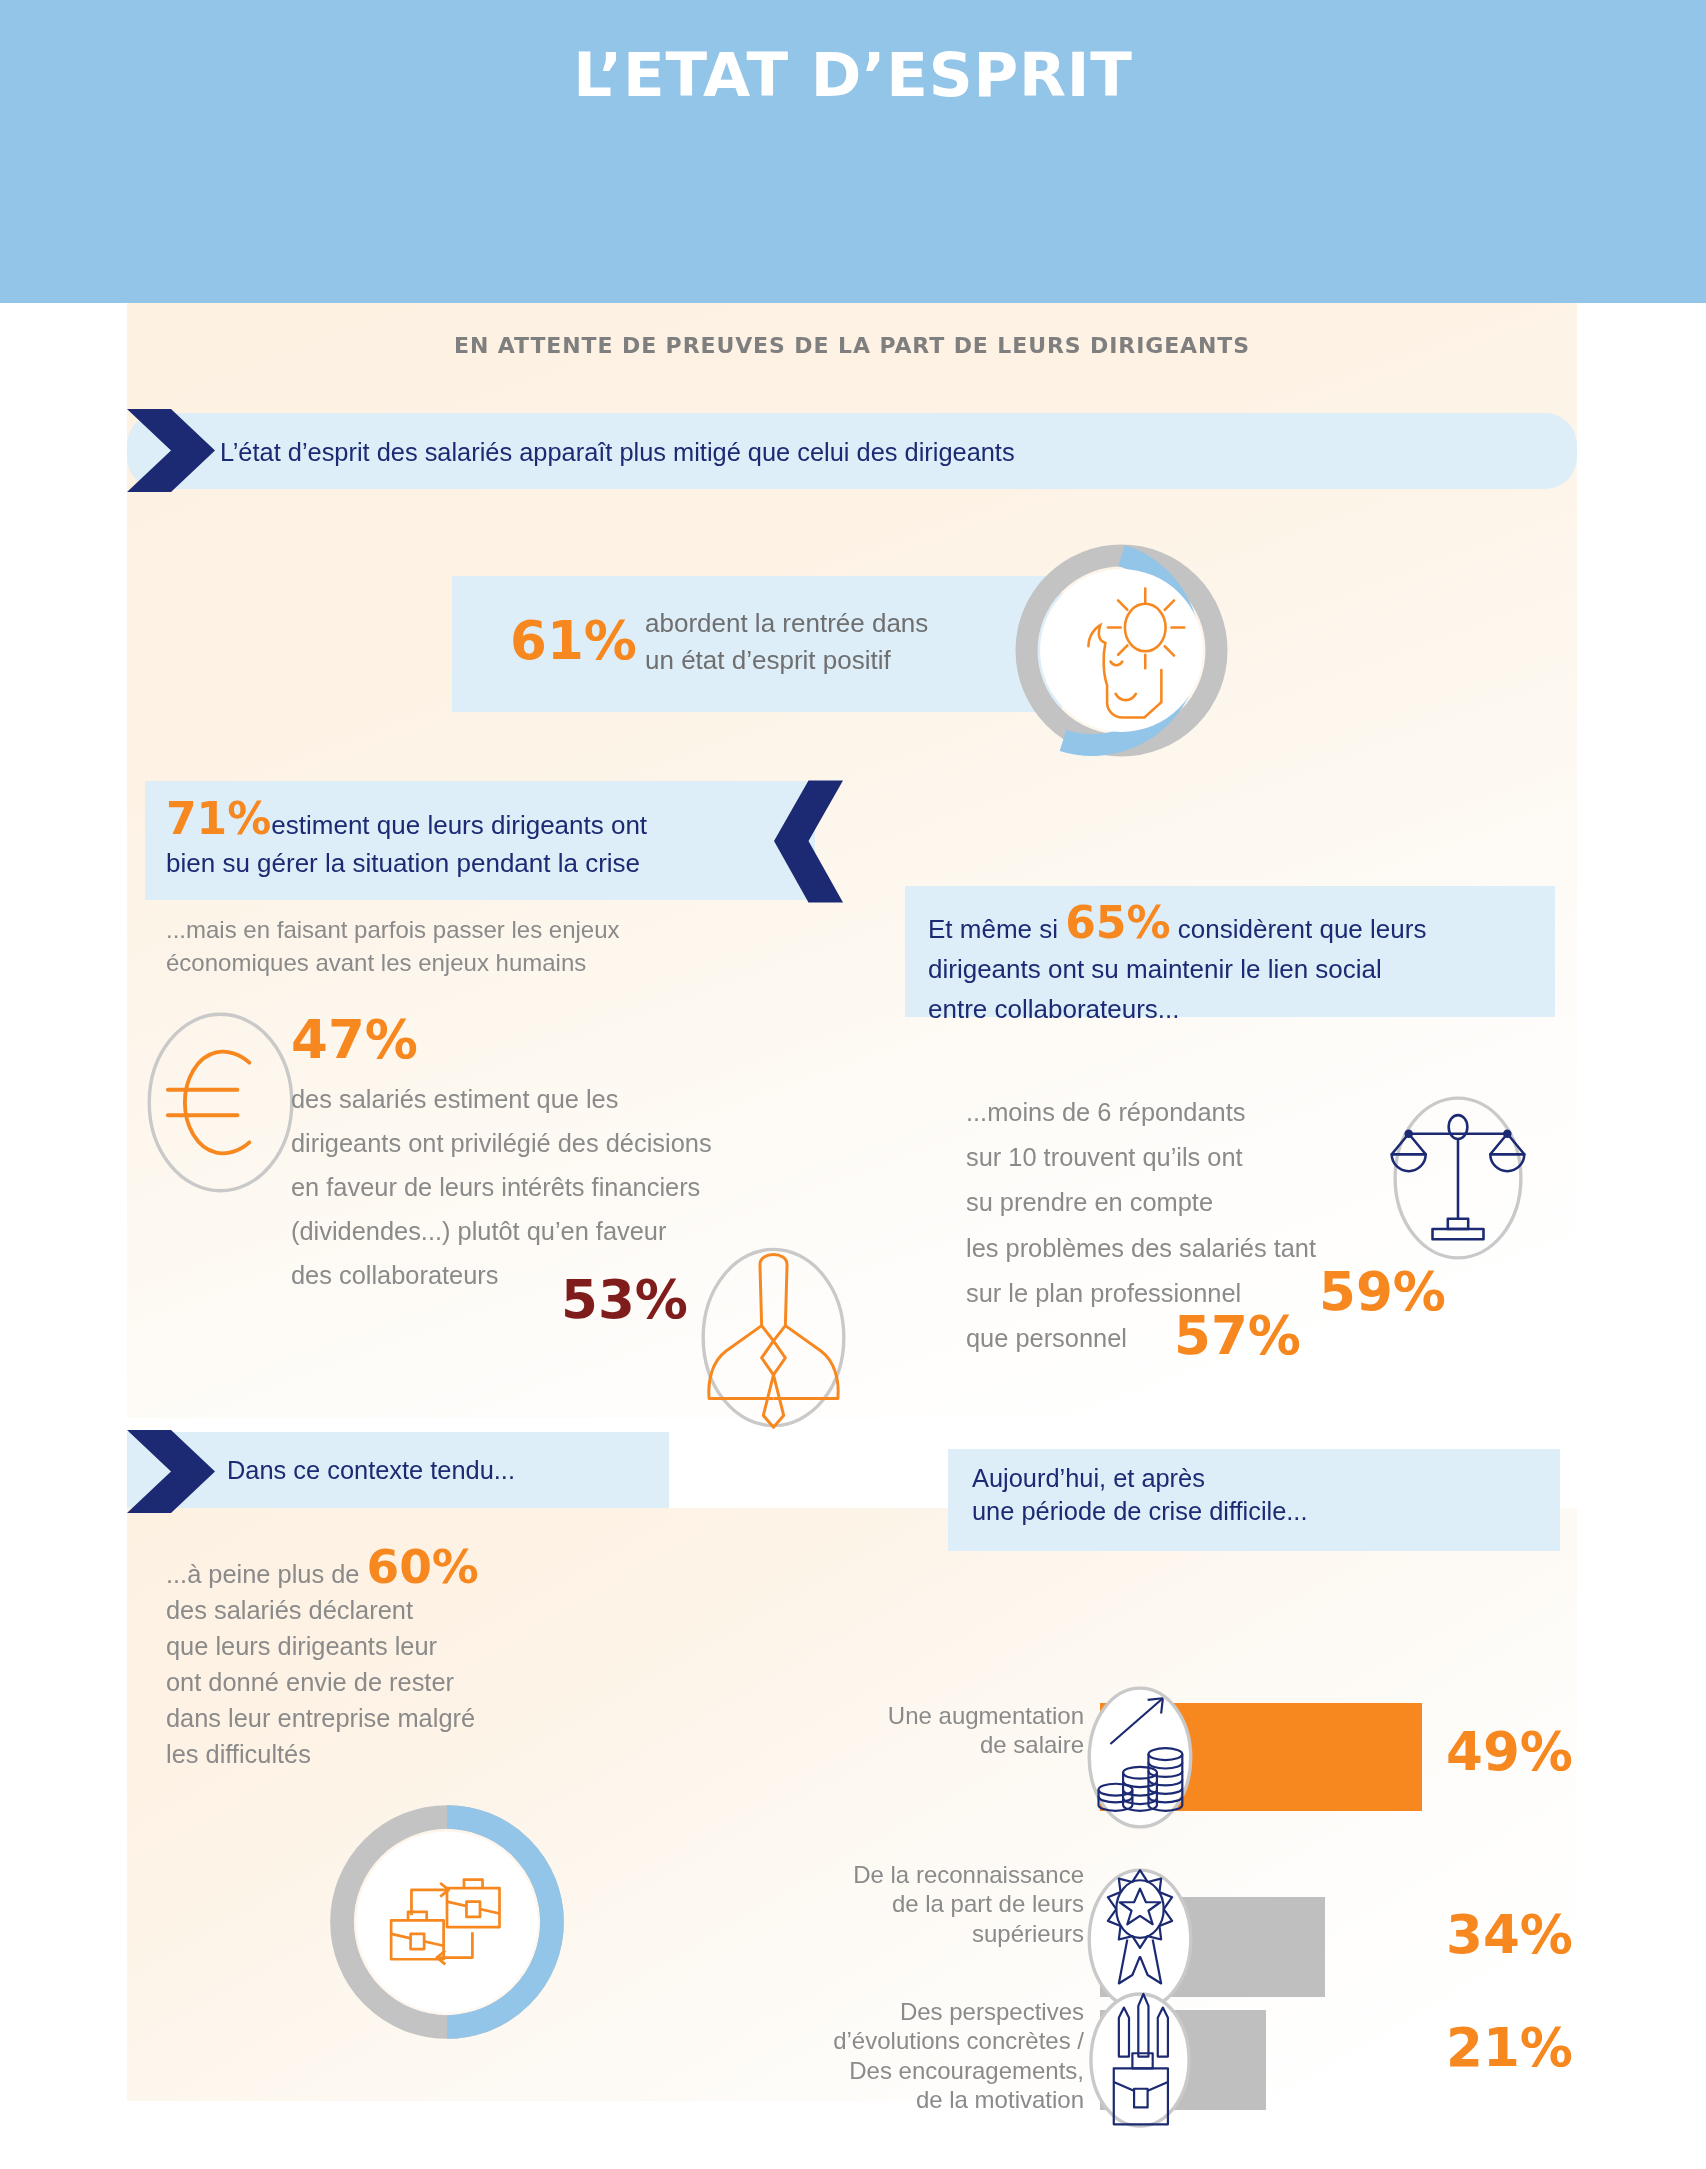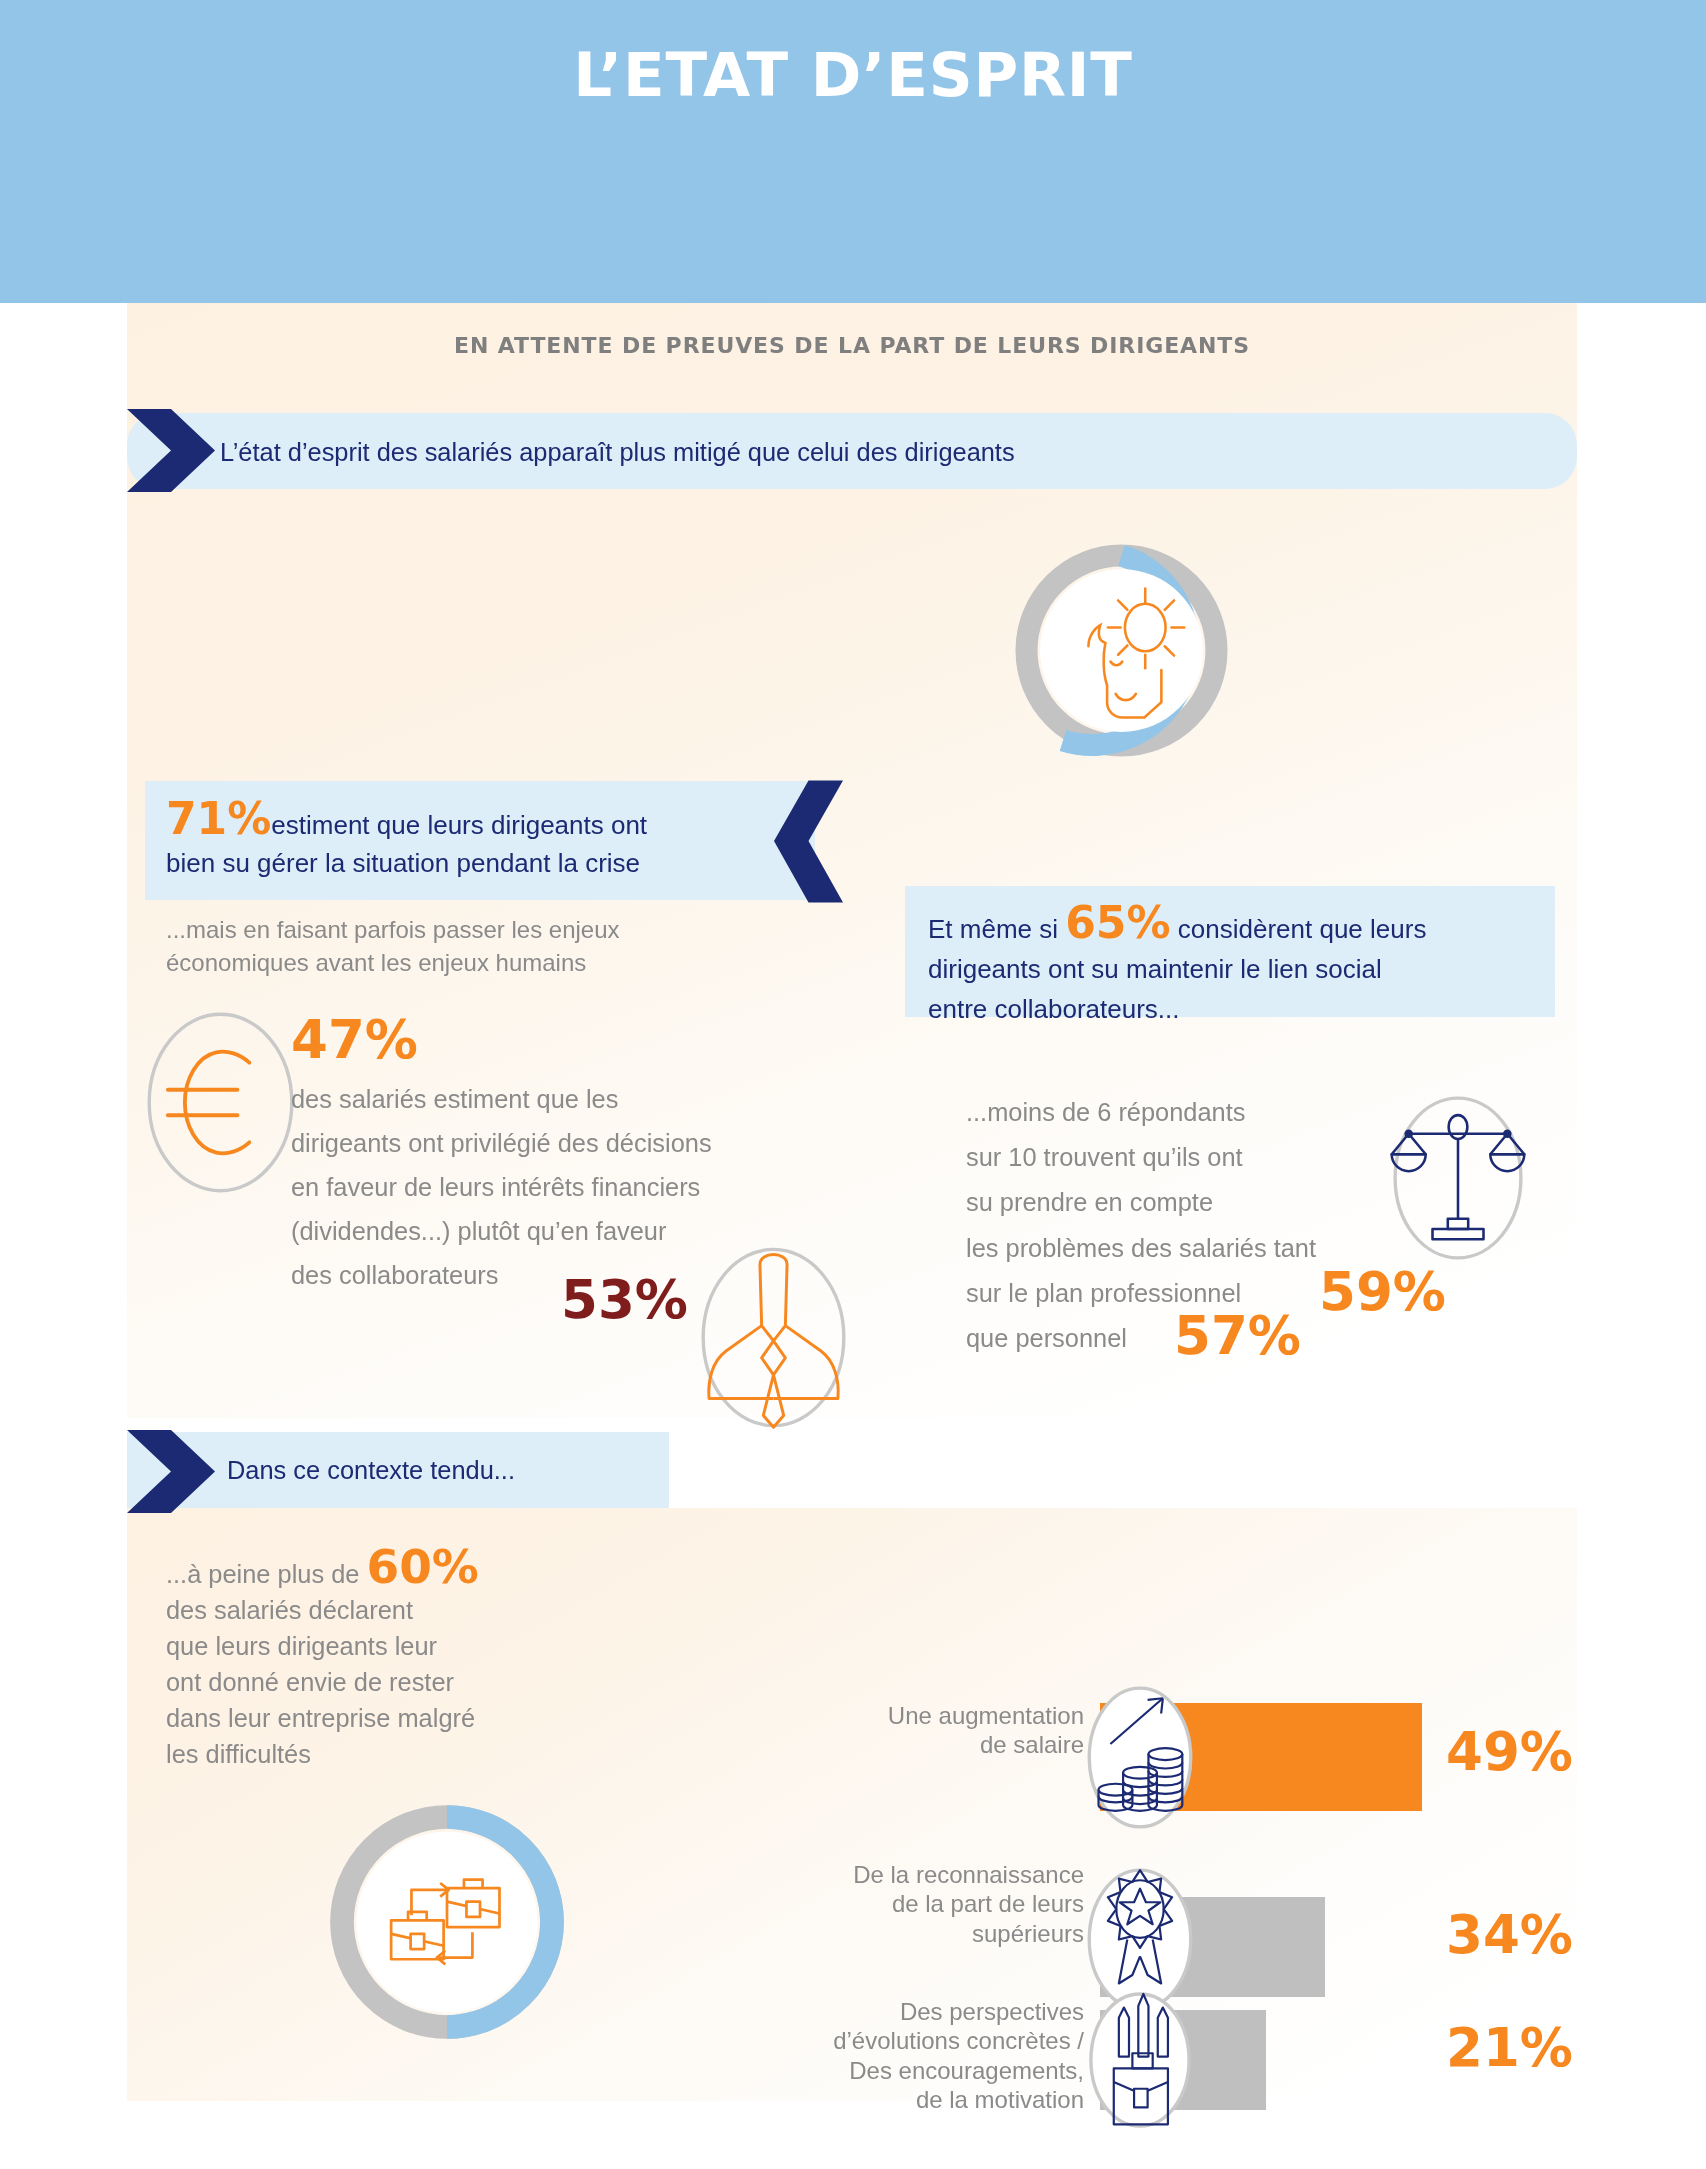--- a/index.html
+++ b/index.html
@@ -236,20 +236,25 @@
 
   <div class="subtitle">EN ATTENTE DE PREUVES DE LA PART DE LEURS DIRIGEANTS</div>
 
   <div class="chev-band" id="band1">
     <div class="label">L’état d’esprit des salariés apparaît plus mitigé que celui des dirigeants</div>
   </div>
   <svg class="chev" id="chev1" width="88" height="83" viewBox="0 0 104 98">
     <path d="M0,0 L52,49 L0,98 L52,98 L104,49 L52,0 Z" fill="#1b2a72"></path>
   </svg>
 
+  <div id="block61">
+    <div class="pct">61%</div>
+    <div class="txt">abordent la rentrée dans
+un état d’esprit positif</div>
+  </div>
 
   <svg class="donut" style="left:1007px; top:536px;" width="229" height="229" viewBox="0 0 270 270">
     <circle cx="135" cy="135" r="112" fill="none" stroke="#c3c3c3" stroke-width="26"></circle>
     <path d="M135,23 A112,112 0 1,1 66,241" fill="none" stroke="#93c5e8" stroke-width="26"></path>
     <circle cx="135" cy="135" r="96" fill="#ffffff"></circle>
     <g stroke="#f7871f" stroke-width="3" fill="none" stroke-linecap="round">
       <ellipse cx="163" cy="108" rx="24" ry="28"></ellipse>
       <line x1="163" y1="62" x2="163" y2="78"></line>
       <line x1="163" y1="140" x2="163" y2="156"></line>
       <line x1="119" y1="108" x2="134" y2="108"></line>
@@ -362,20 +367,24 @@
       <path d="M104,148 L104,138 L126,138 L126,148"></path>
       <path d="M84,164 L146,178"></path>
       <rect x="107" y="164" width="16" height="18" fill="#ffffff"></rect>
       <path d="M108,142 L108,112 L150,112"></path>
       <path d="M142,104 L152,112 L142,120"></path>
       <path d="M180,162 L180,192 L140,192"></path>
       <path d="M148,184 L138,192 L148,200"></path>
     </g>
   </svg>
 
+  <div class="chev-band" id="band-auj">
+    <div class="label">Aujourd’hui, et après
+une période de crise difficile...</div>
+  </div>
 
   <div>
 
     <div class="bar-row">
       <div class="bar-label" style="left:737px; top:1701px; width:347px;">Une augmentation
 de salaire</div>
       <div class="bar-rect" style="left:1100px; top:1703px; width:322px; height:108px; background:#f7871f;"></div>
       <svg class="ell-icon" style="left:1085px; top:1666px;" width="110" height="183" viewBox="0 0 130 216">
         <ellipse cx="65" cy="108" rx="60" ry="82" fill="#ffffff" stroke="#c9c9c9" stroke-width="4"></ellipse>
         <g stroke="#1b2a72" stroke-width="2.6" fill="none">

